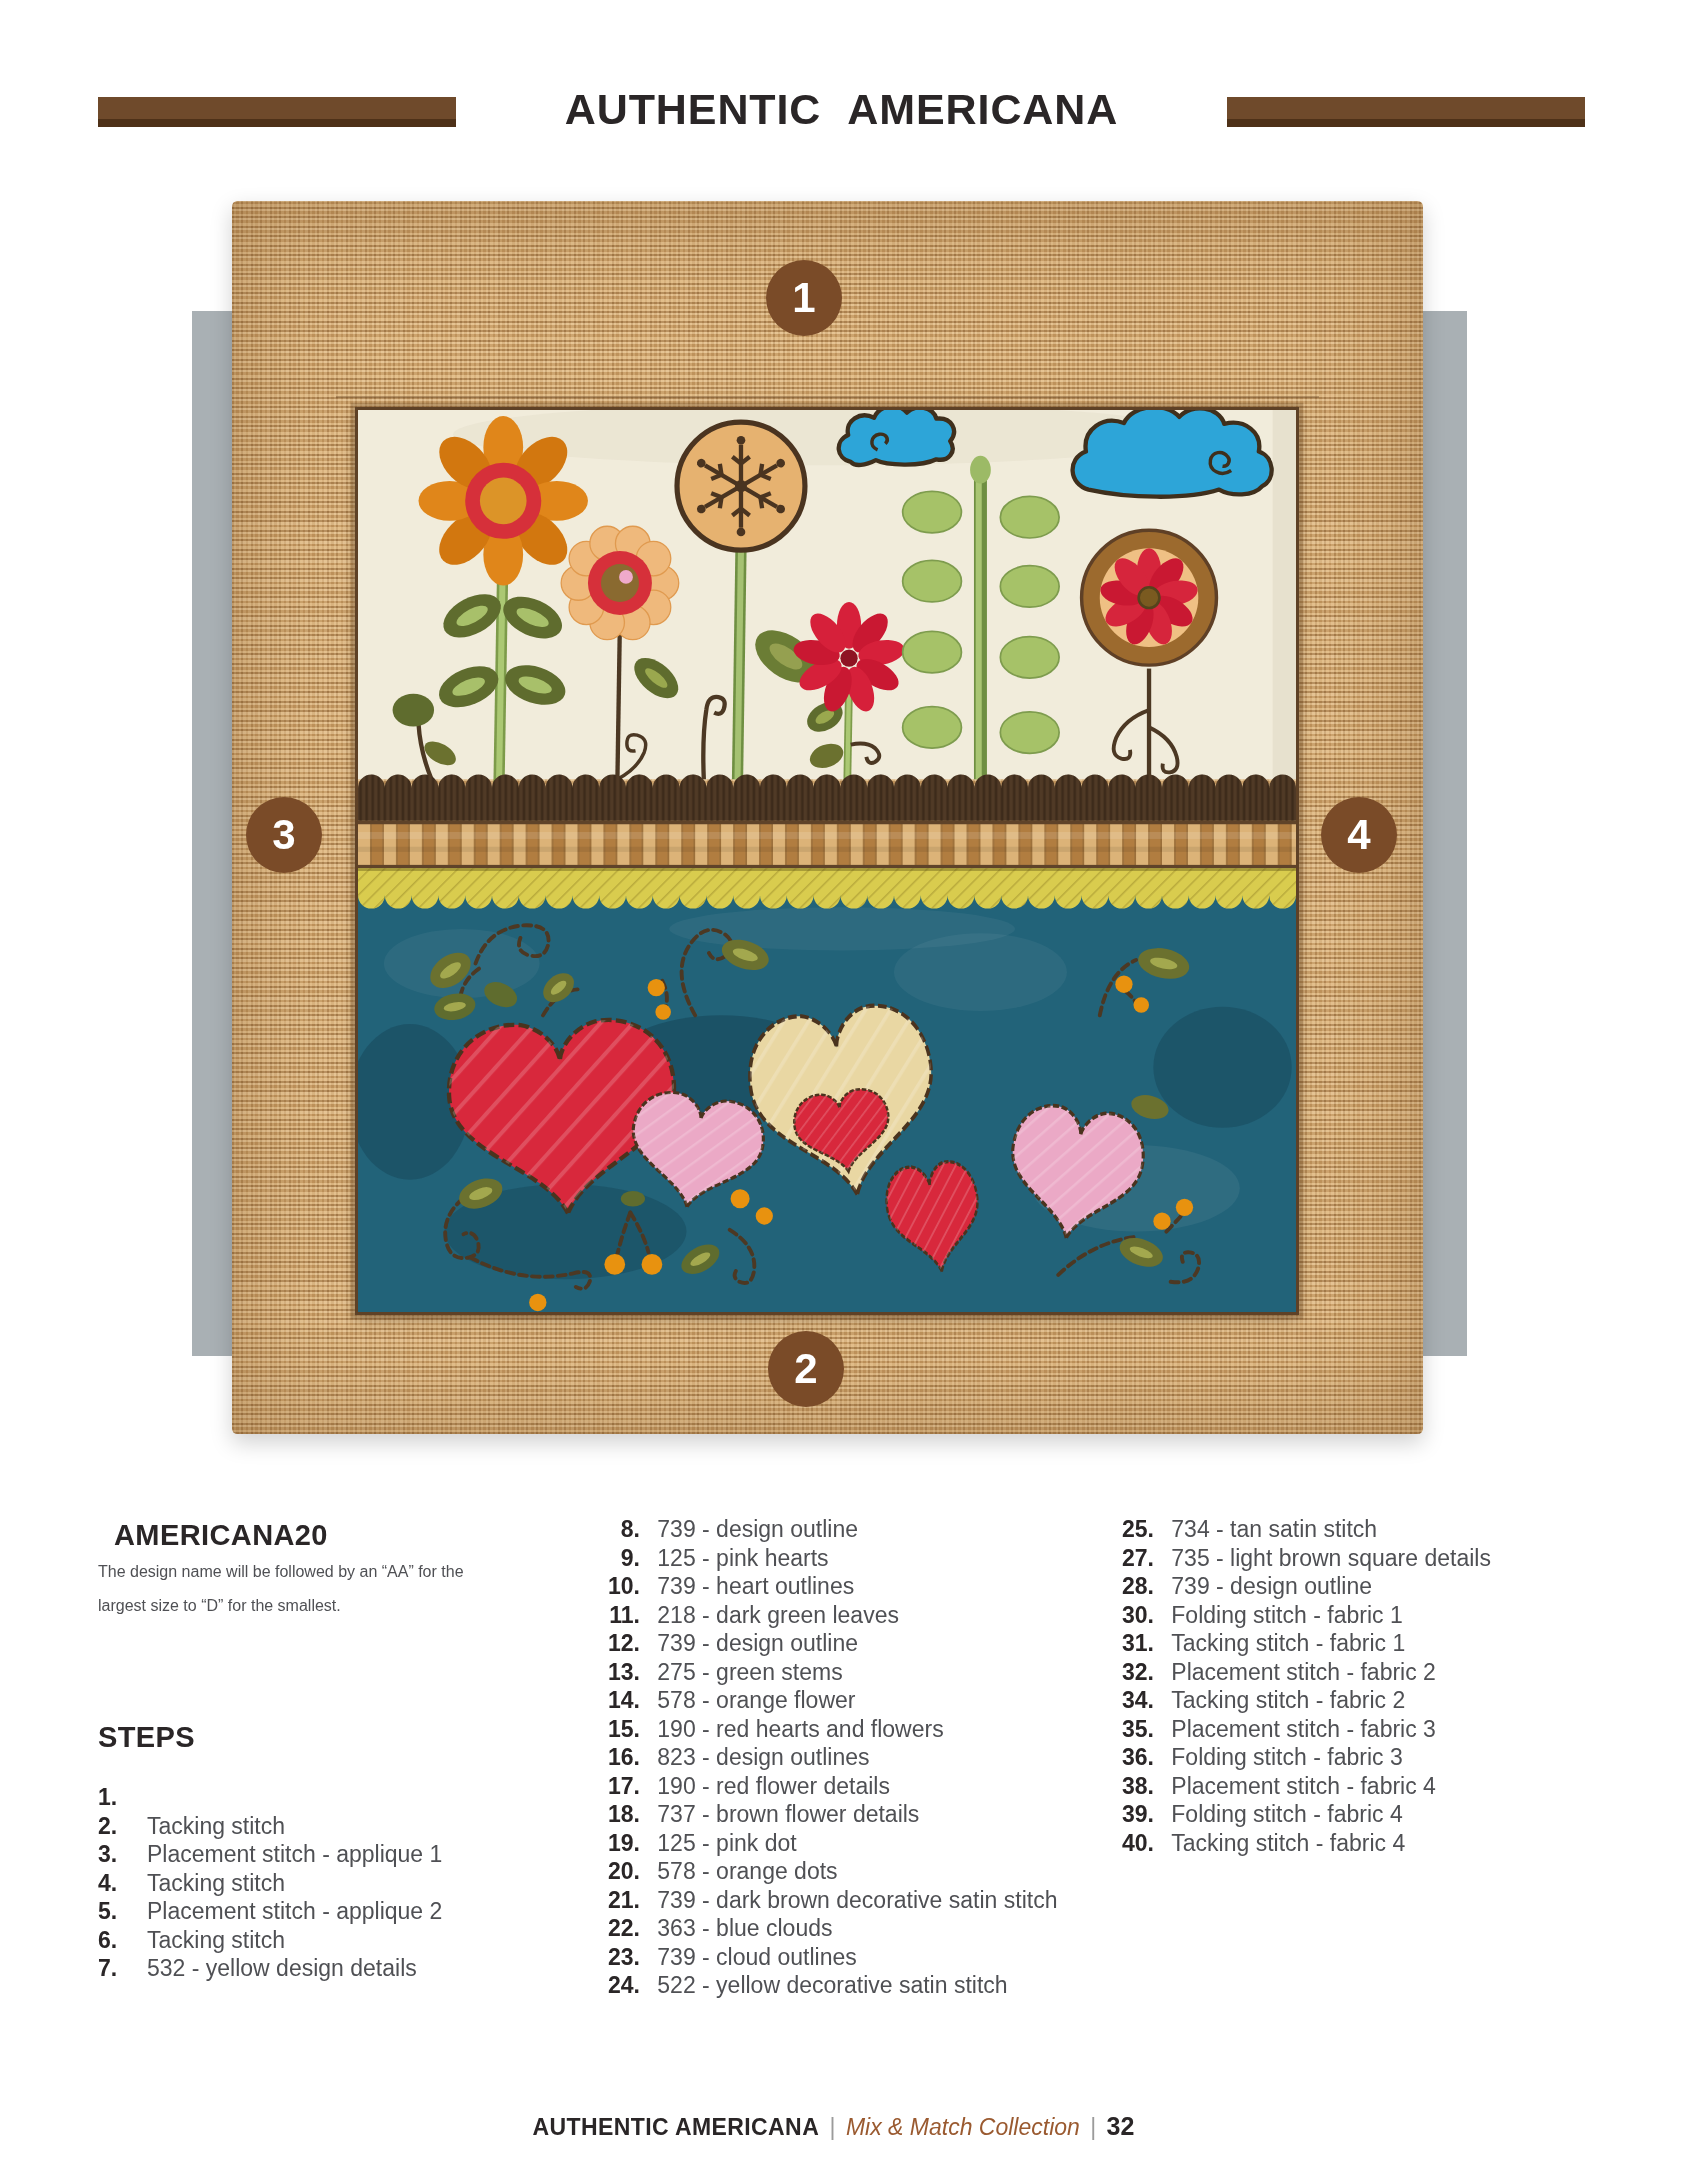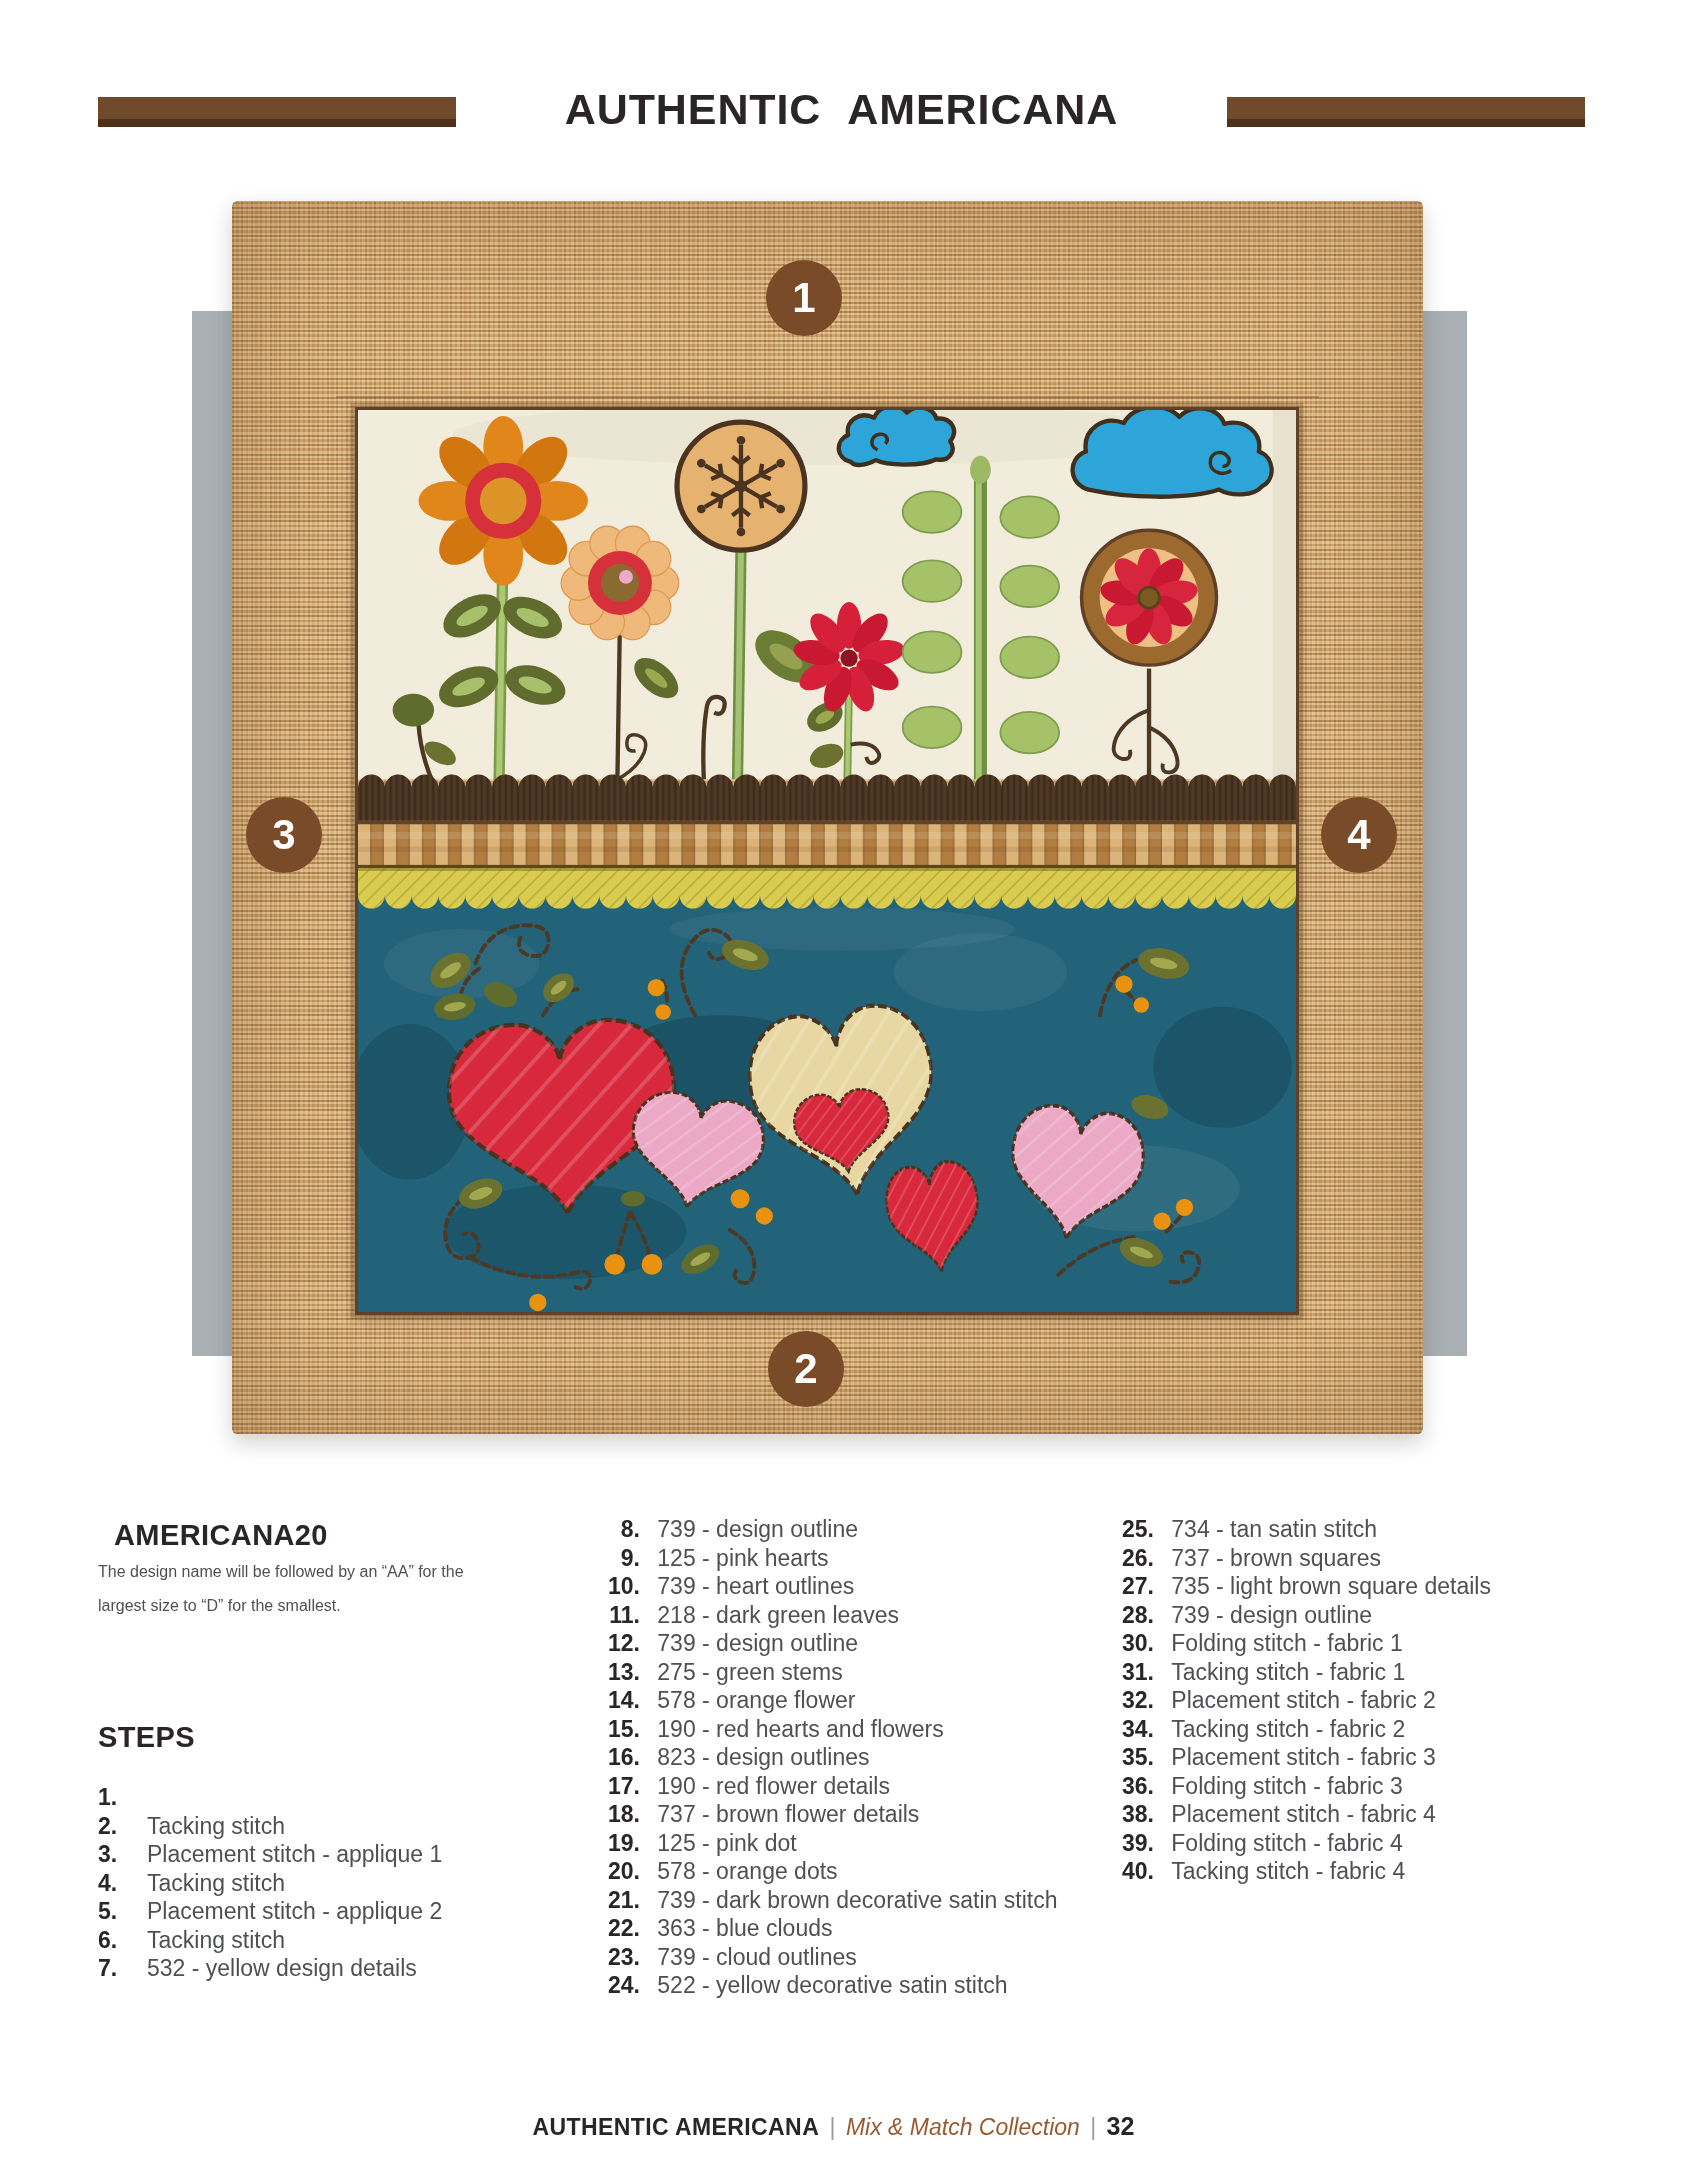--- a/index.html
+++ b/index.html
@@ -566,24 +566,20 @@
         </li>
       </ol>
 
     <ol class="steps col3">
 
         <li class="item">
           <span class="num">25.</span>
           <span class="txt">734 - tan satin stitch</span>
         </li>
 
-        <li class="item">
-          <span class="num">26.</span>
-          <span class="txt">737 - brown squares</span>
-        </li>
 
         <li class="item">
           <span class="num">27.</span>
           <span class="txt">735 - light brown square details</span>
         </li>
 
         <li class="item">
           <span class="num">28.</span>
           <span class="txt">739 - design outline</span>
         </li>

